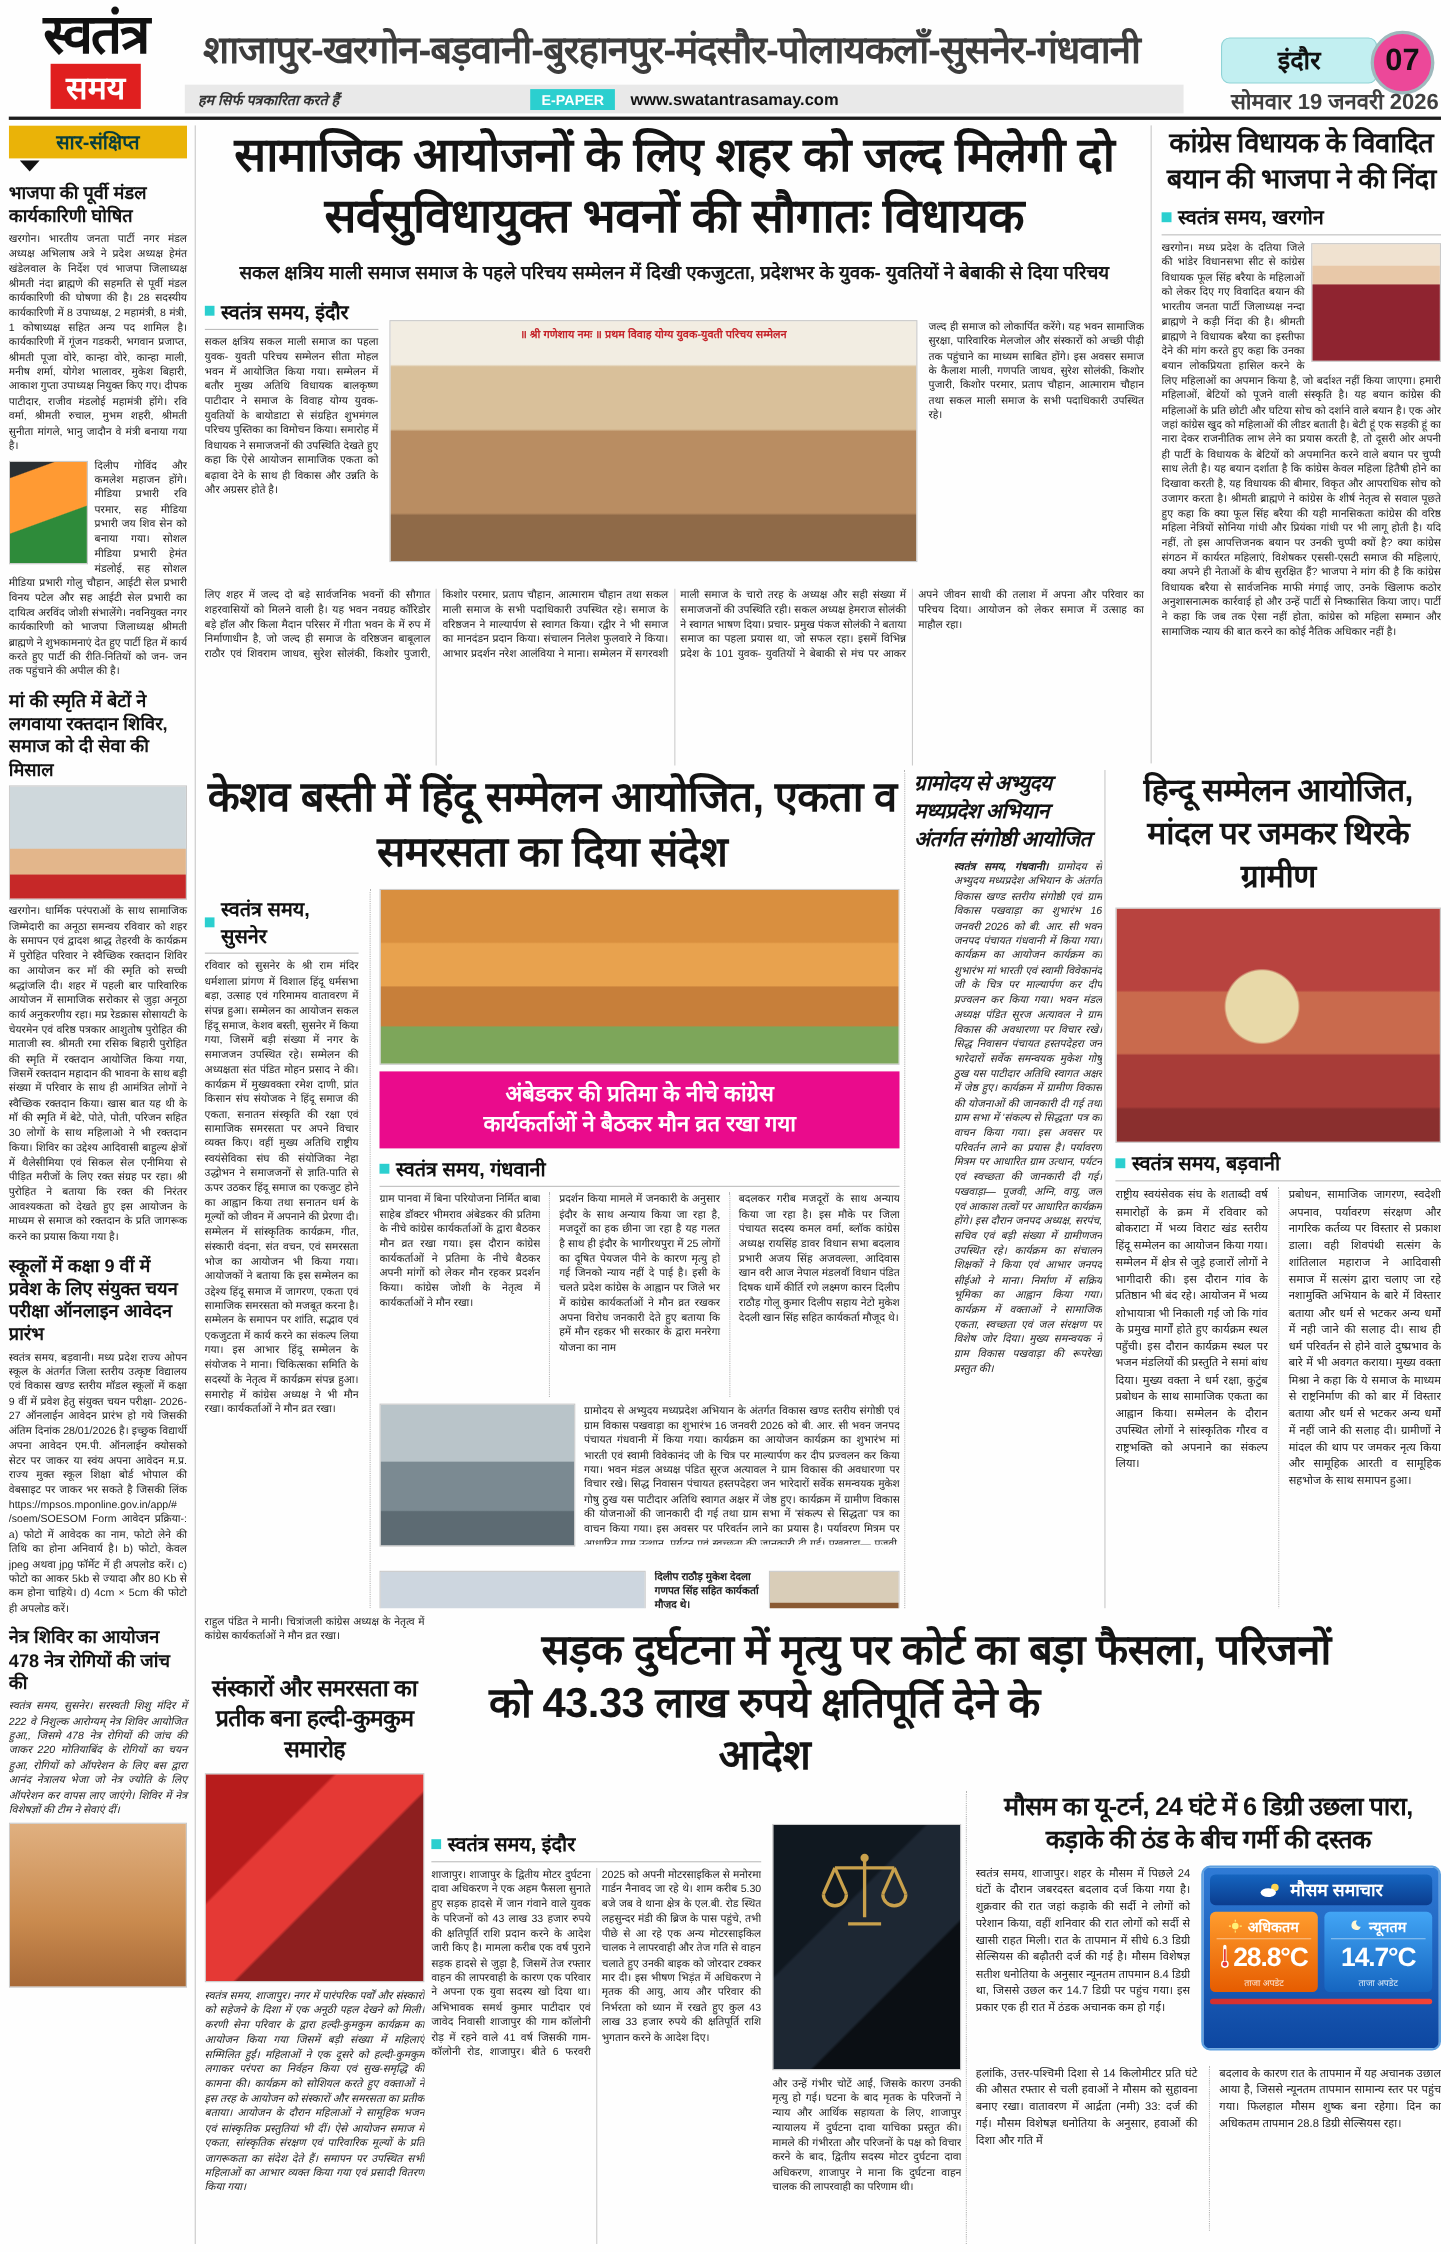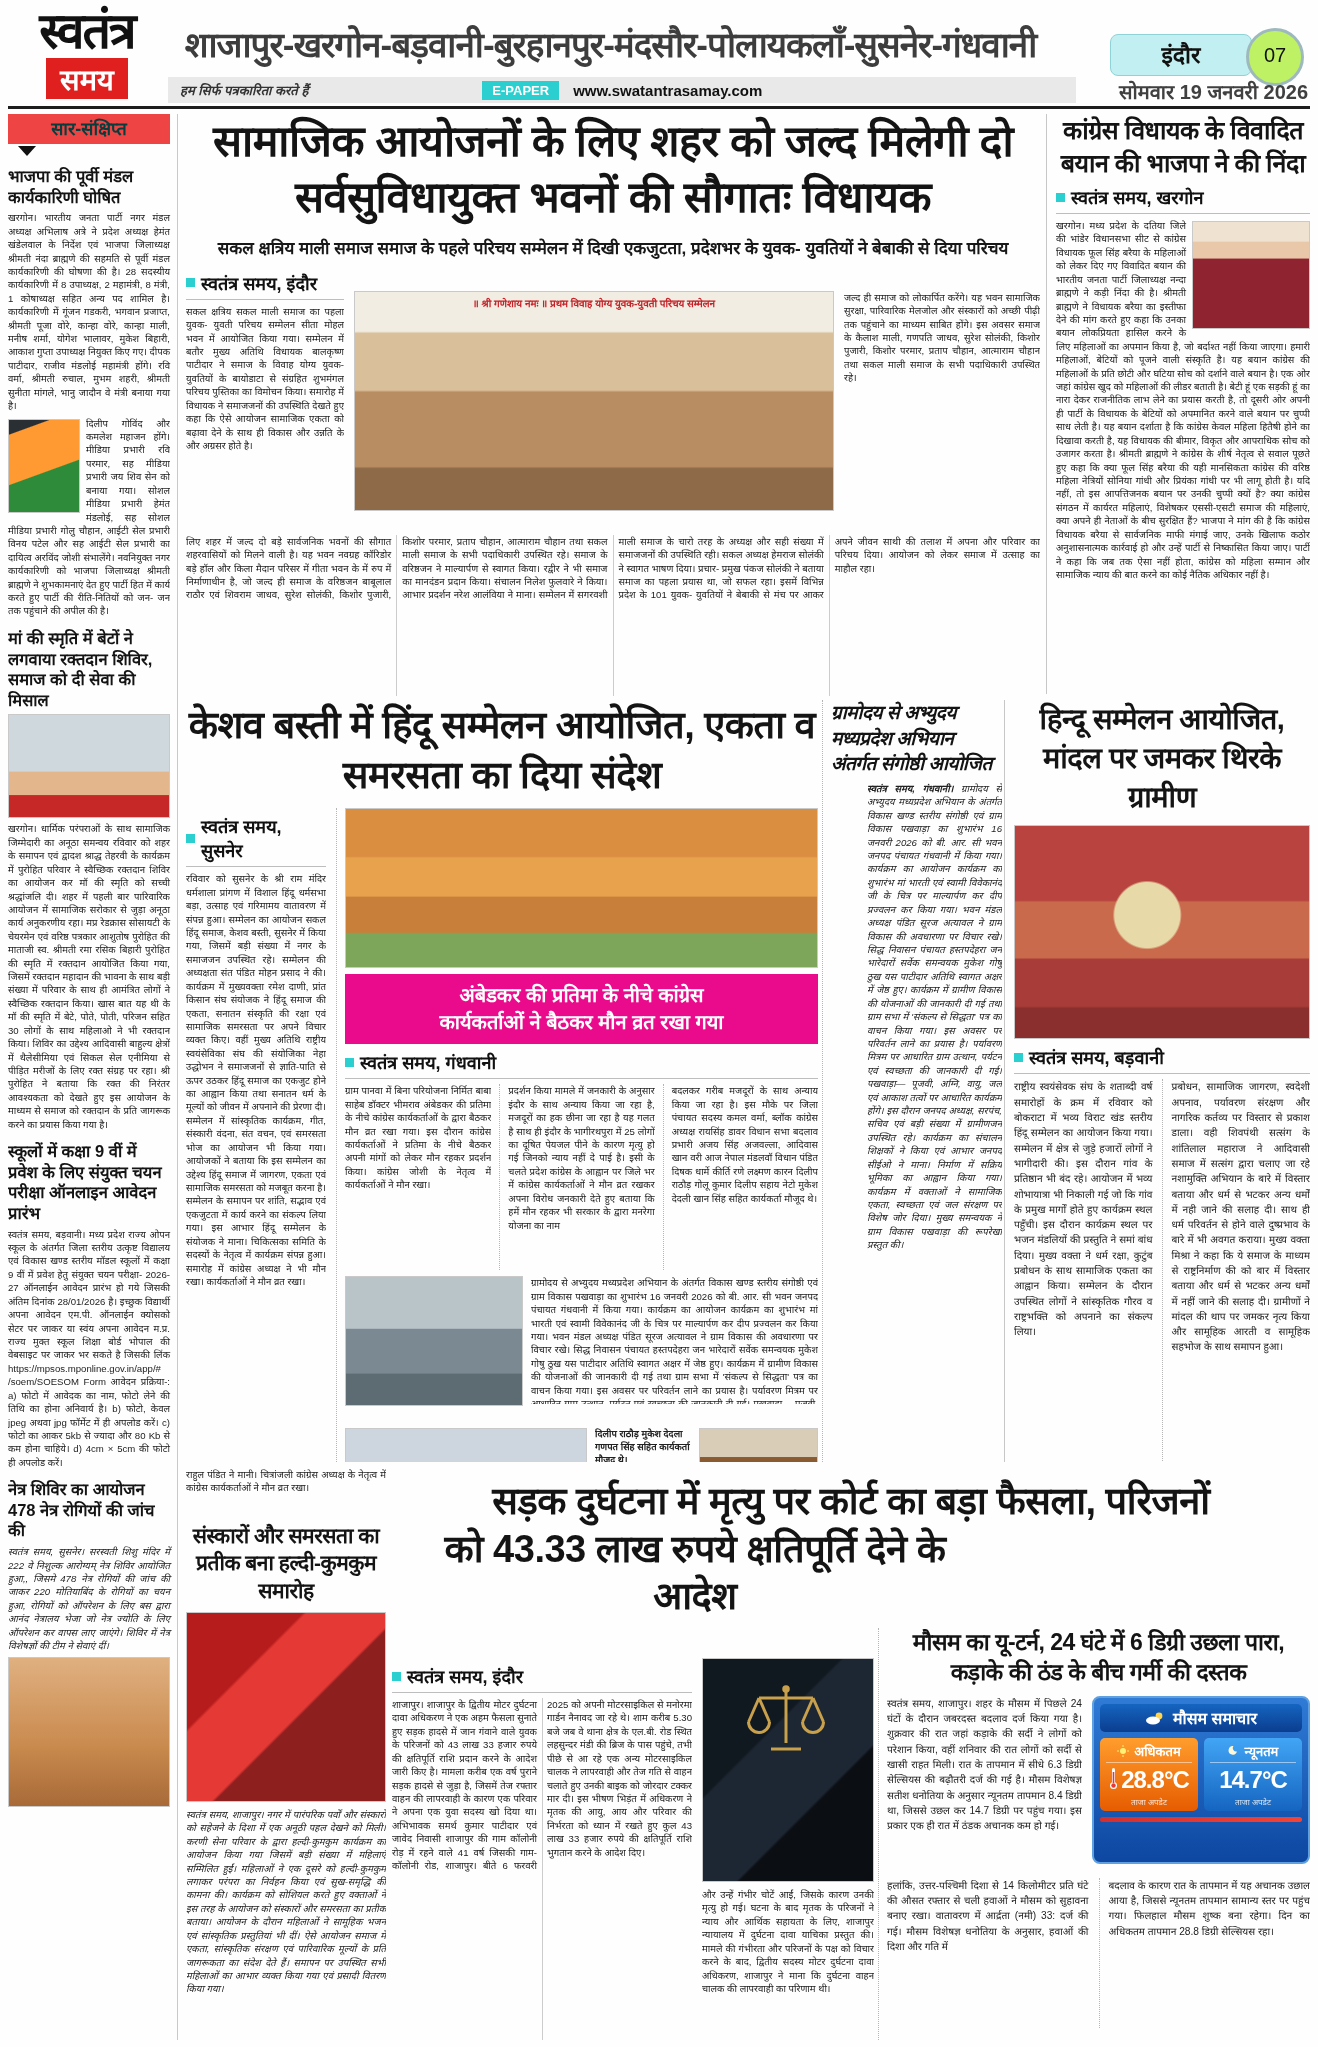--- a/index.html
+++ b/index.html
@@ -5,42 +5,42 @@
   html,body{margin:0;padding:0;background:#fff;}
   body{font-family:"Liberation Sans","DejaVu Sans",sans-serif;color:#1c1c1c;}
   #page{position:relative;width:1318px;height:2047px;background:#fefefe;overflow:hidden;margin:0 auto;}
   .abs{position:absolute;}
   .clip{overflow:hidden;}
   
   .logo-top{font-size:50px;font-weight:900;line-height:.95;color:#111;letter-spacing:-2px;}
   .logo-bottom{display:inline-block;background:#e01f1f;color:#fff;font-size:29px;font-weight:900;padding:1px 14px;margin-top:2px;}
   .cities{font-size:35px;font-weight:900;color:#3d3d3d;text-align:center;letter-spacing:-1px;white-space:nowrap;}
   .edition-pill{background:#c2eff1;border:1px solid #8fd3d6;border-radius:8px;width:140px;height:40px;line-height:40px;text-align:center;font-size:23px;font-weight:800;color:#111;}
-  .page-circle{width:52px;height:52px;border-radius:50%;background:#bef264;border:3px solid #9eb9bd;text-align:center;line-height:48px;font-size:20px;font-weight:400;color:#111;}
+  .page-circle{width:52px;height:52px;border-radius:50%;background:#ec4899;border:3px solid #9eb9bd;text-align:center;line-height:48px;font-size:28px;font-weight:700;color:#111;}
   .head-strip{background:#e9e9e9;height:26px;display:flex;align-items:center;gap:14px;padding:0 12px;}
   .tagline{font-size:13px;font-style:italic;font-weight:700;color:#333;}
   .epaper{background:#2bcfcf;color:#fff;font-size:13px;font-weight:800;padding:2px 10px;}
   .site{font-size:15px;font-weight:700;color:#111;}
   .issue-date{font-size:20px;font-weight:900;color:#404040;white-space:nowrap;}
   .head-rule{border-bottom:3px solid #1d1d1d;}
   
   .hl{font-weight:900;color:#141414;text-align:center;letter-spacing:-.5px;}
   .byline{display:flex;align-items:center;gap:6px;font-size:18px;font-weight:800;color:#111;
           border-bottom:1px solid #bdbdbd;padding-bottom:4px;margin:6px 0 5px;}
   .byline-sq{width:9px;height:9px;background:#2bcfcf;display:inline-block;flex:0 0 auto;}
   .bodytxt{font-size:9.6px;line-height:1.4;text-align:justify;color:#222;}
   .mc2{column-count:2;column-gap:10px;column-rule:1px solid #ccc;}
   .mc4{column-count:4;column-gap:11px;column-rule:1px solid #ccc;}
   .subhead{font-size:17px;font-weight:800;text-align:center;color:#181818;}
   .vline{border-left:1px solid #c7c7c7;}
   .dotline{border-left:1px dotted #b5b5b5;}
   .ph{position:relative;border:1px solid #c9c9c9;}
   .caption{font-size:9.5px;font-weight:700;line-height:1.35;color:#222;}
   
-  .sar-head{background:#ef4444;color:#073d3d;font-size:18px;font-weight:900;text-align:center;height:30px;line-height:30px;}
+  .sar-head{background:#eab308;color:#073d3d;font-size:18px;font-weight:900;text-align:center;height:30px;line-height:30px;}
   .sar-tri{width:0;height:0;border-left:9px solid transparent;border-right:9px solid transparent;border-top:10px solid #111;margin:2px 0 4px 10px;}
   .side-hl{font-size:16.5px;font-weight:900;line-height:1.25;color:#141414;margin:10px 0 4px;}
   
   .magenta{background:#ea0b8c;color:#fff;font-size:20px;font-weight:900;text-align:center;line-height:1.35;padding:8px 6px;}
   
   .wx{background:linear-gradient(180deg,#2f7bd6,#0d47a1);border-radius:8px;border:2px solid #5ea0e0;padding:6px;box-sizing:border-box;}
   .wx-head{display:flex;align-items:center;justify-content:center;gap:8px;color:#fff;font-size:16px;font-weight:900;
            background:linear-gradient(180deg,#1565c0,#0b3d8f);border-radius:5px;padding:3px 0;margin-bottom:6px;}
   .wx-cards{display:flex;gap:6px;}
   .wx-card{flex:1;border-radius:5px;padding:4px 6px;color:#fff;text-align:center;}

